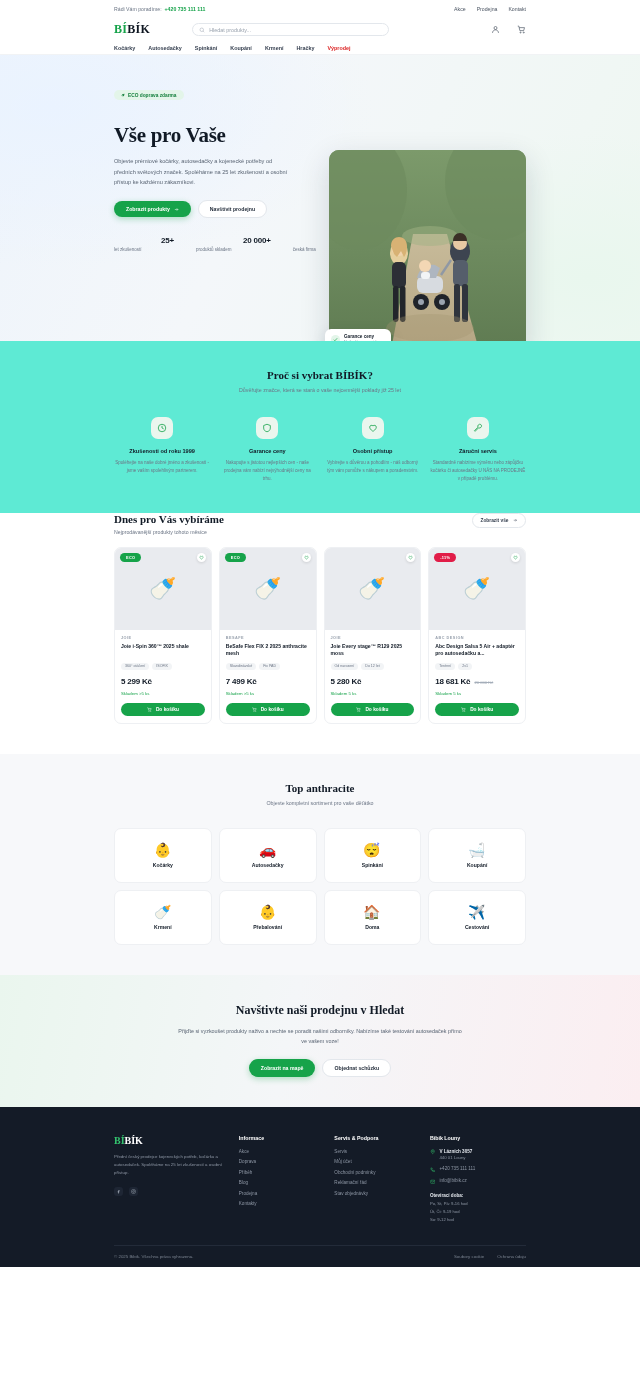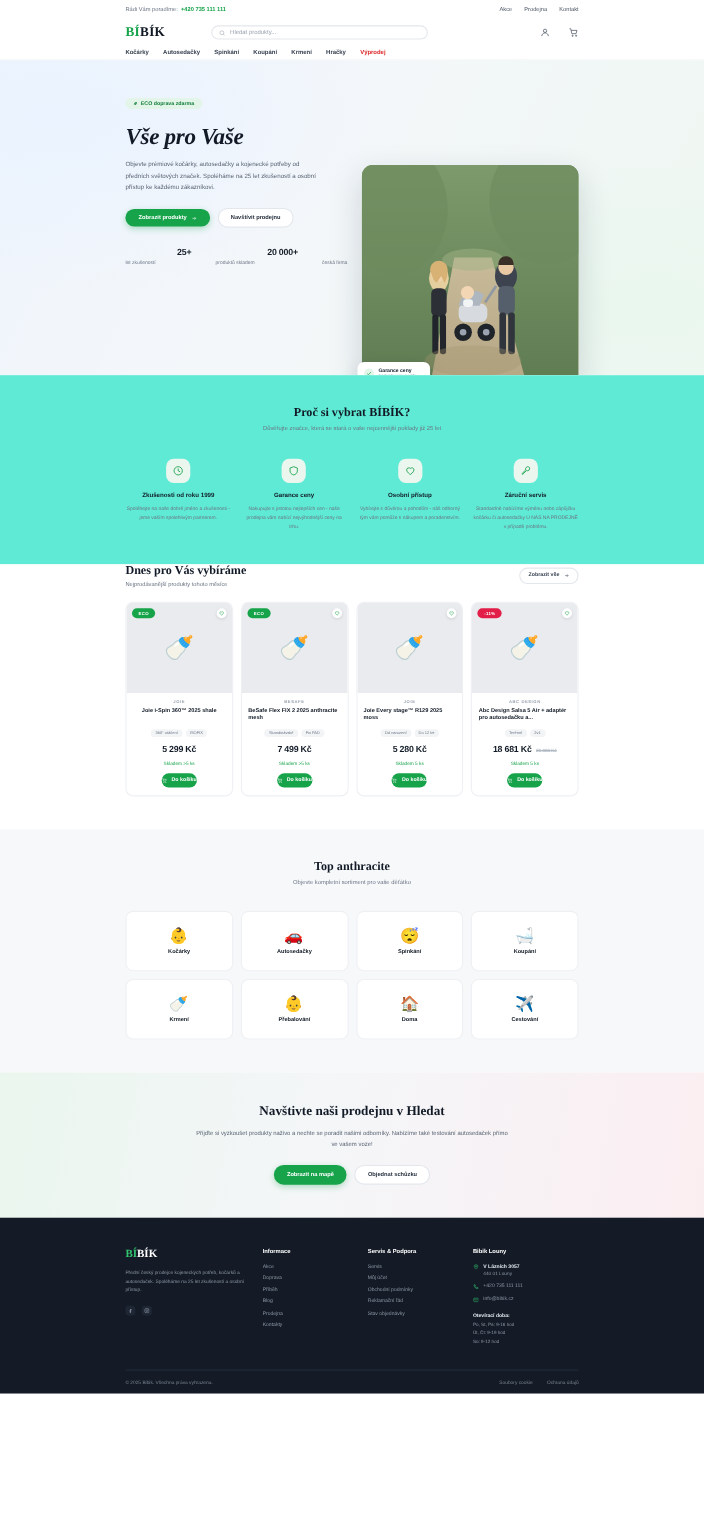--- a/index.html
+++ b/index.html
@@ -108,28 +108,27 @@
     gap: 3px;
     background: #e3f5e9;
     color: #15803d;
     border-radius: 20px;
     padding: 2.5px 7px;
     font-size: 4.8px;
     font-weight: 600;
   }
   .ecobadge .leaf { width: 4px; height: 4px; display: block; }
   h1.hero-title {
-    margin-top: 11px;
+    margin-top: 22px;
     font-family: "Liberation Serif", serif;
     font-size: 21px;
     line-height: 1.16;
     font-weight: 700;
     letter-spacing: -.3px;
     color: #111a26;
-    font-style: italic;
   }
   h1.hero-title .accent { color: #31a463; display: block; }
   .hero-sub {
     margin-top: 9px;
     font-size: 5.6px;
     line-height: 1.85;
     color: #5a6574;
     max-width: 180px;
   }
   .hero-btns { margin-top: 13px; display: flex; gap: 7px; align-items: center; }
@@ -223,21 +222,21 @@
     border-radius: 7px;
     display: flex; align-items: center; justify-content: center;
     color: #16a34a;
   }
   .fico svg { width: 10px; height: 10px; display: block; }
   .ftitle { font-size: 5.6px; font-weight: 700; margin-top: 9px; color: #111a26; }
   .fdesc { font-size: 4.5px; line-height: 1.75; color: #6b7585; margin-top: 5px; }
 
   
   .products { background: #fff; padding-bottom: 30px; }
-  .prod-head { display: flex; align-items: center; justify-content: space-between; }
+  .prod-head { display: flex; align-items: flex-start; justify-content: space-between; }
   .prod-head h2 {
     font-family: "Liberation Serif", serif;
     font-size: 11px; font-weight: 700; color: #111a26;
   }
   .prod-head .psub { font-size: 5.2px; color: #6b7585; margin-top: 4px; }
   .btn-ghost {
     border: 1px solid #e3e7ec; background: #fff;
     border-radius: 20px; padding: 4px 8px;
     font-size: 4.8px; font-weight: 600; color: #374151;
     display: inline-flex; gap: 4px; align-items: center;
@@ -272,21 +271,21 @@
   }
   .pbadge.sale { background: #e11d48; }
   .pfav {
     position: absolute; right: 5px; top: 5px;
     width: 9px; height: 9px; border-radius: 50%;
     background: #fff; box-shadow: 0 1px 3px rgba(0,0,0,.12);
     display: flex; align-items: center; justify-content: center;
     color: #16a34a;
   }
   .pfav svg { width: 5px; height: 5px; display: block; }
-  .pbody { padding: 6px 6px 7px; display: flex; flex-direction: column; flex: 1; align-items: center; }
+  .pbody { padding: 6px 6px 7px; display: flex; flex-direction: column; flex: 1; }
   .pbrand { font-size: 3.8px; color: #9aa3af; letter-spacing: .5px; font-weight: 600; }
   .pname {
     font-size: 5.1px; font-weight: 700; line-height: 1.42;
     color: #111a26; margin-top: 3px; min-height: 15px;
   }
   .ptags { display: flex; gap: 3px; margin-top: 5px; flex-wrap: wrap; }
   .ptag {
     font-size: 3.6px; color: #6b7585;
     background: #f2f4f6; border-radius: 20px;
     padding: 1.5px 4px; white-space: nowrap;

